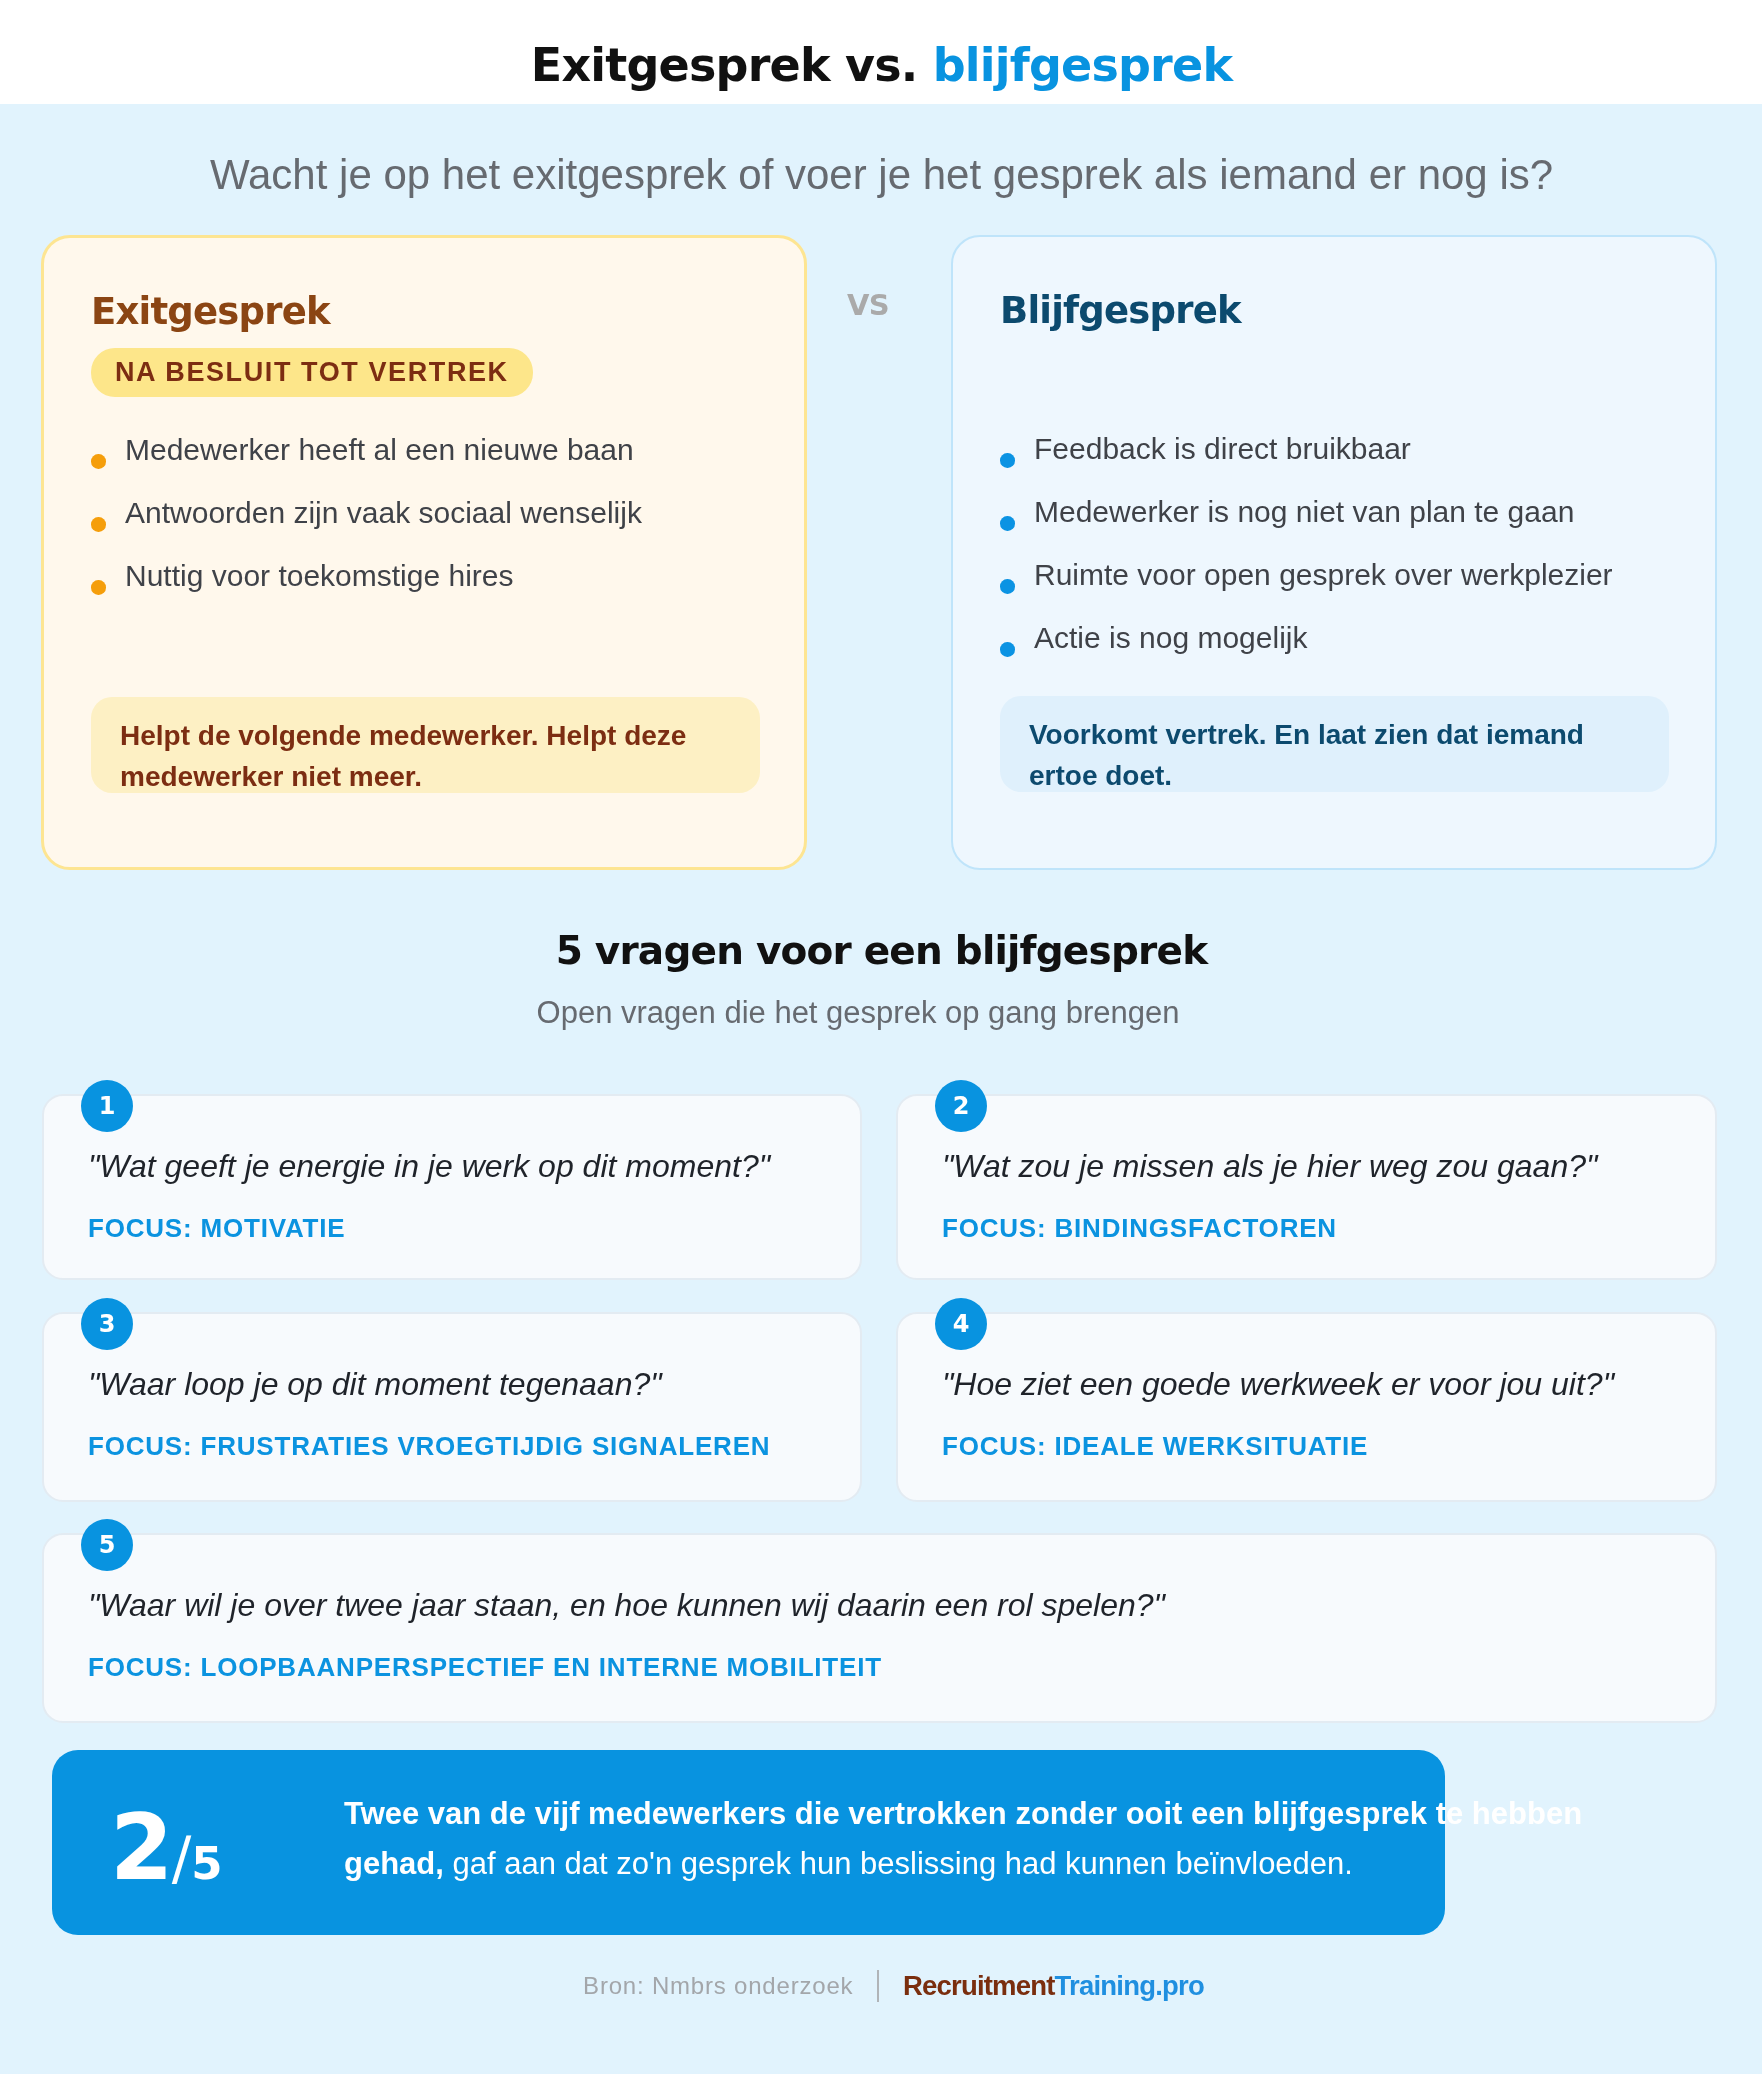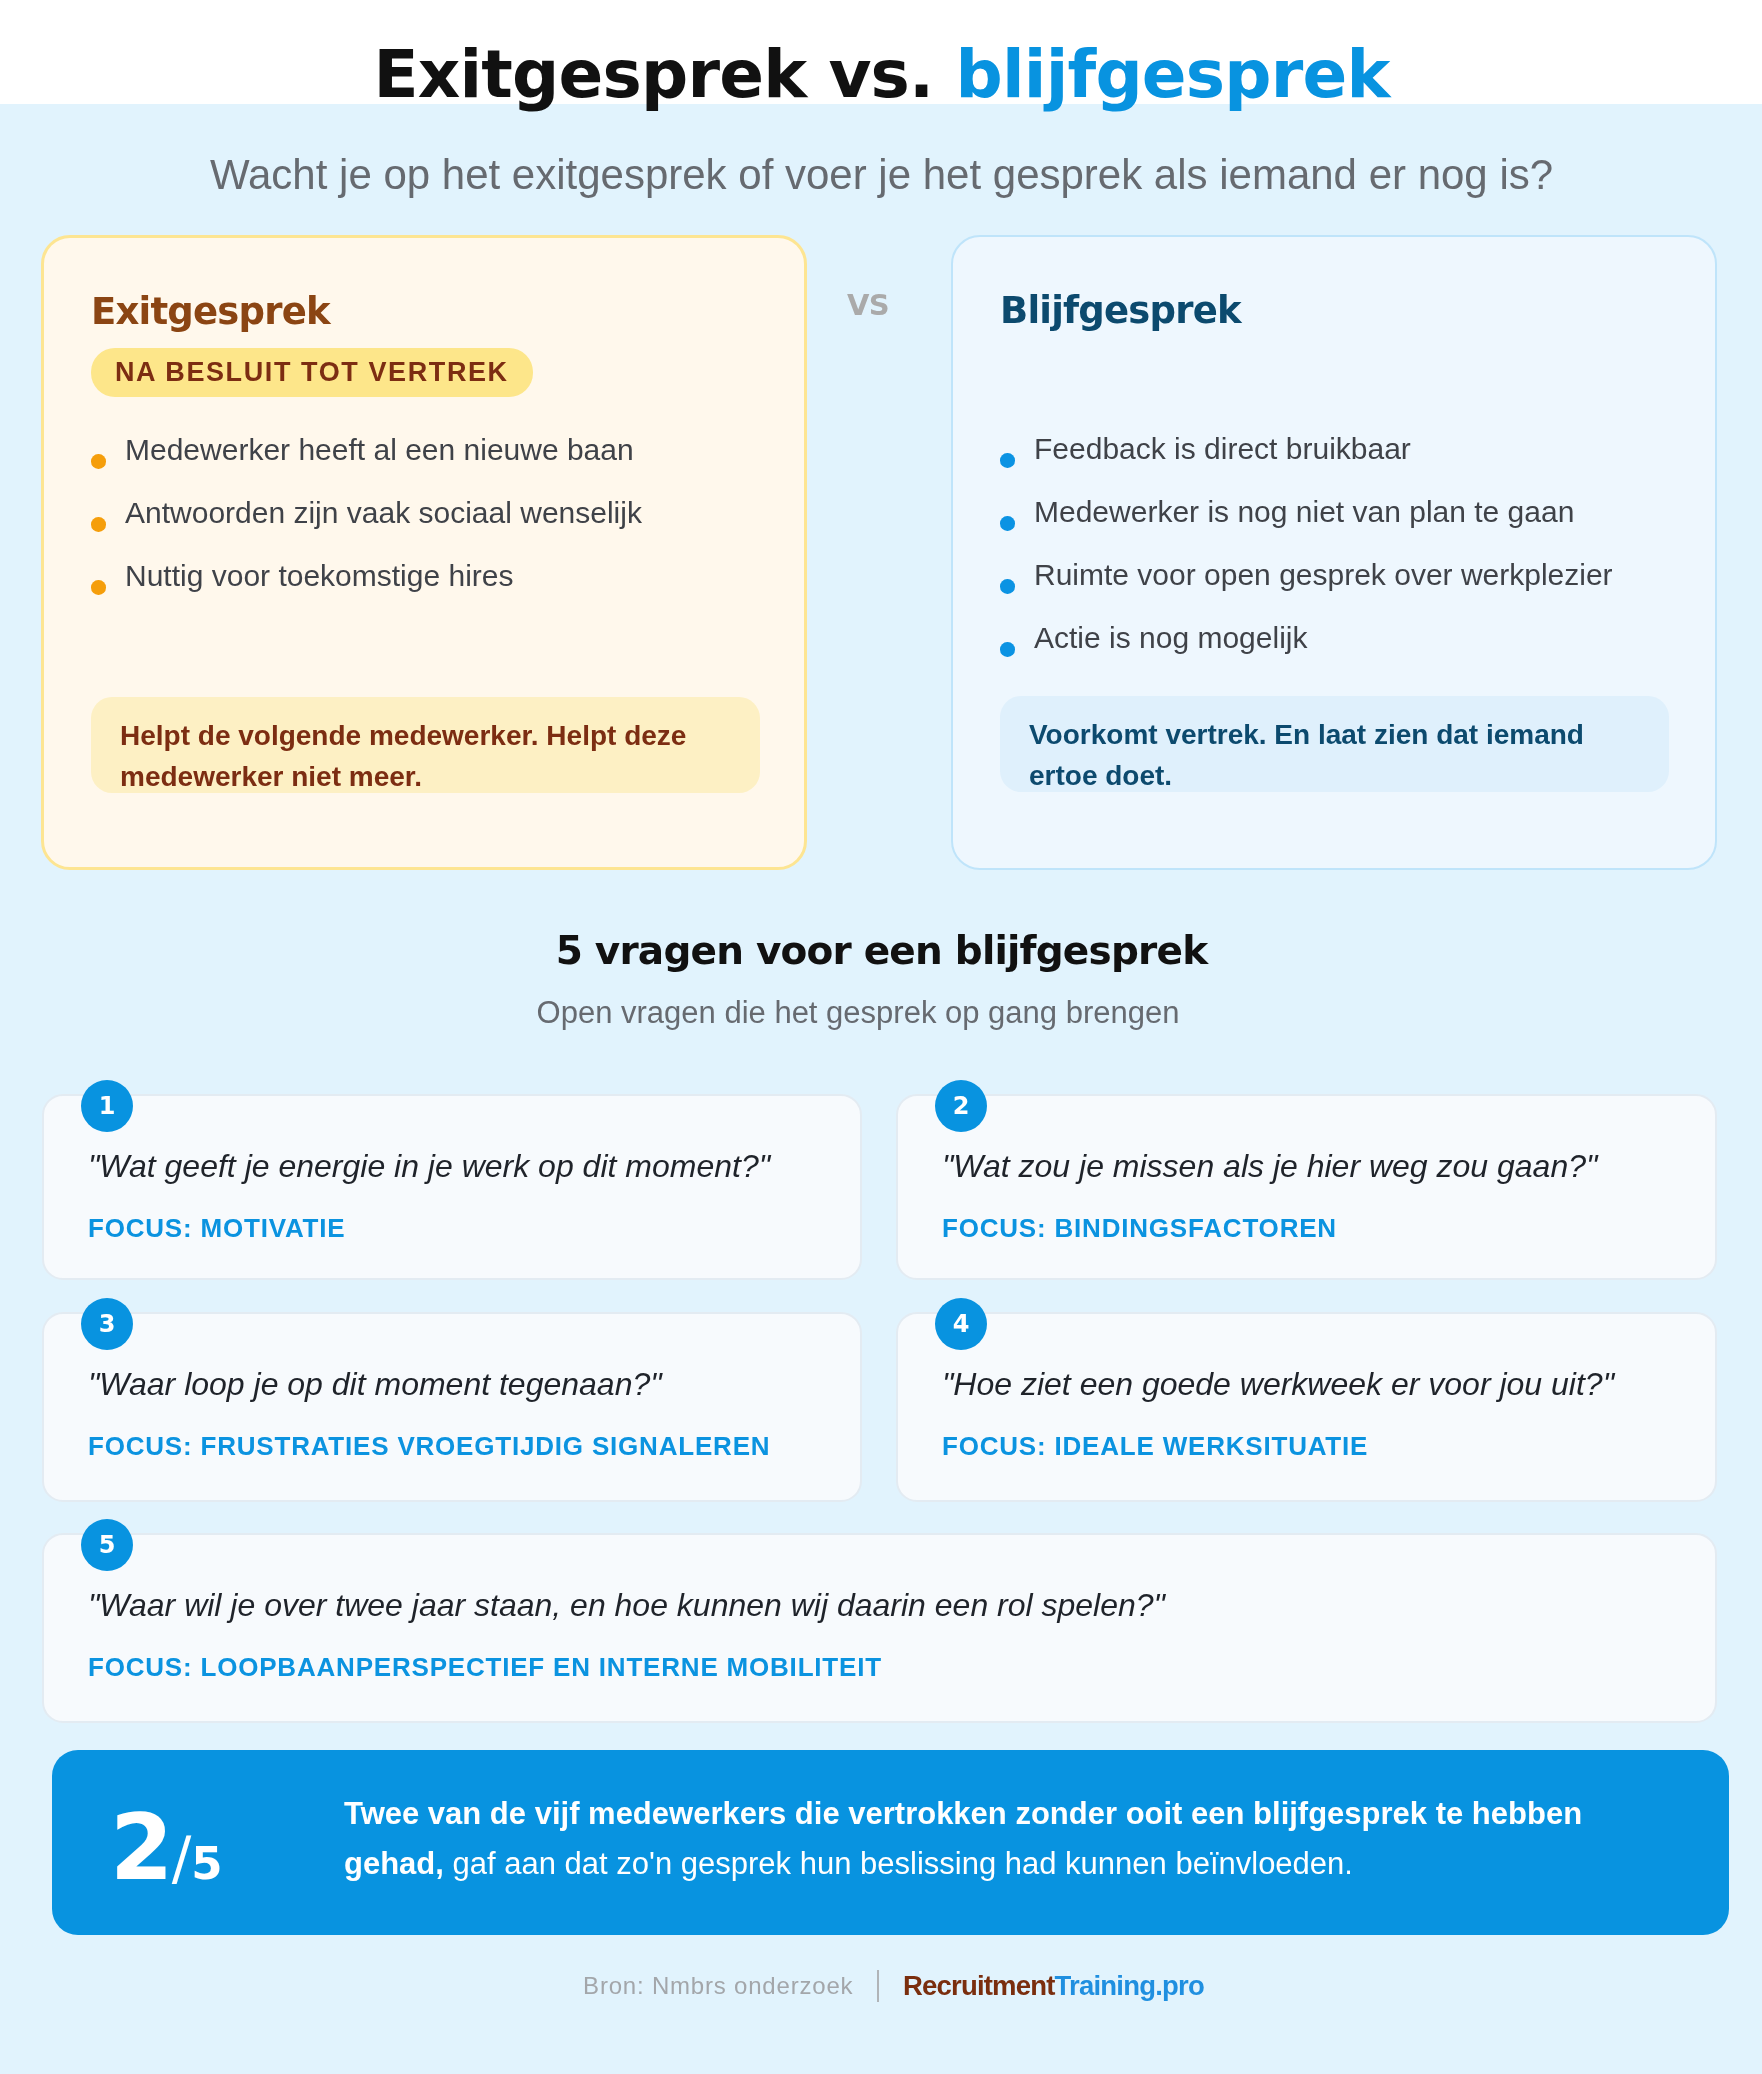--- a/index.html
+++ b/index.html
@@ -11,21 +11,21 @@
     overflow: hidden;
   }
   .top-white {
     position: absolute; left: 0; top: 0; width: 1763px; height: 104px;
     background: #ffffff;
   }
   .title {
     position: absolute; left: 0; top: 42px; width: 1763px;
     text-align: center;
     font-family: "DejaVu Sans", sans-serif;
-    font-weight: 900; font-size: 66px; letter-spacing: -0.8px;
+    font-weight: 900; font-size: 46px; letter-spacing: -0.8px;
     color: #111111; line-height: 1;
   }
   .title .accent { color: #0893e0; }
   .subtitle {
     position: absolute; left: 0; top: 151px; width: 1763px;
     text-align: center; font-size: 42px; color: #666a70;
   }
 
   .card {
     position: absolute; top: 235px; height: 635px; border-radius: 29px;
@@ -100,21 +100,21 @@
   .q-text {
     position: absolute; left: 44px; top: 52px;
     font-style: italic; font-size: 32px; color: #1f232a;
   }
   .q-focus {
     position: absolute; left: 44px; top: 117px;
     font-weight: 700; font-size: 26px; color: #0b93e0; letter-spacing: 0.8px;
   }
 
   .stat-box {
-    position: absolute; left: 52px; top: 1750px; width: 1677px; height: 185px;
+    position: absolute; left: 52px; top: 1750px; width: 1393px; height: 185px;
     background: #0893e0; border-radius: 26px;
   }
   .stat-num {
     position: absolute; left: 58px; top: 45px; color: #ffffff;
     font-family: "DejaVu Sans", sans-serif; font-weight: 900;
   }
   .stat-num .big { font-size: 91px; letter-spacing: -1.6px; }
   .stat-num .slash { font-size: 58px; font-weight: 400; }
   .stat-num .small { font-size: 45px; }
   .stat-text {

